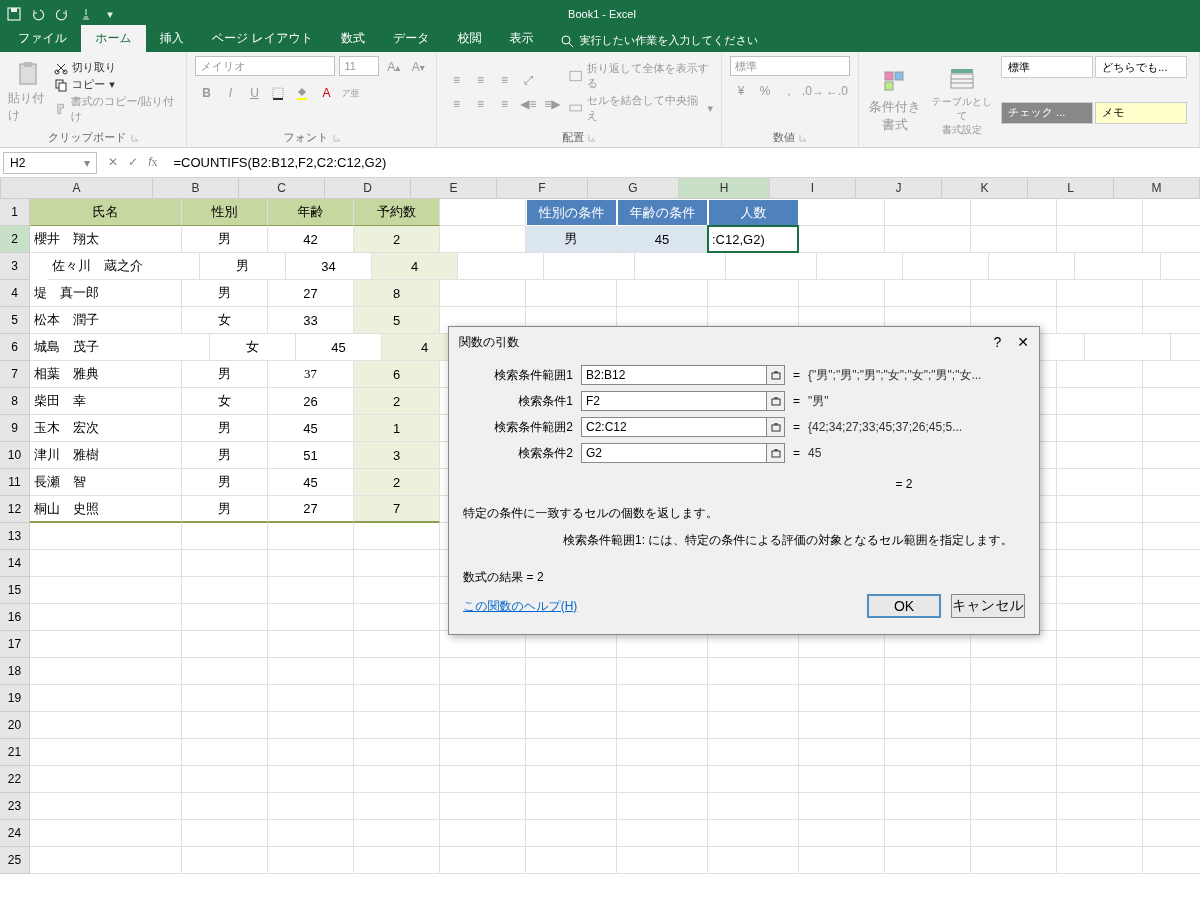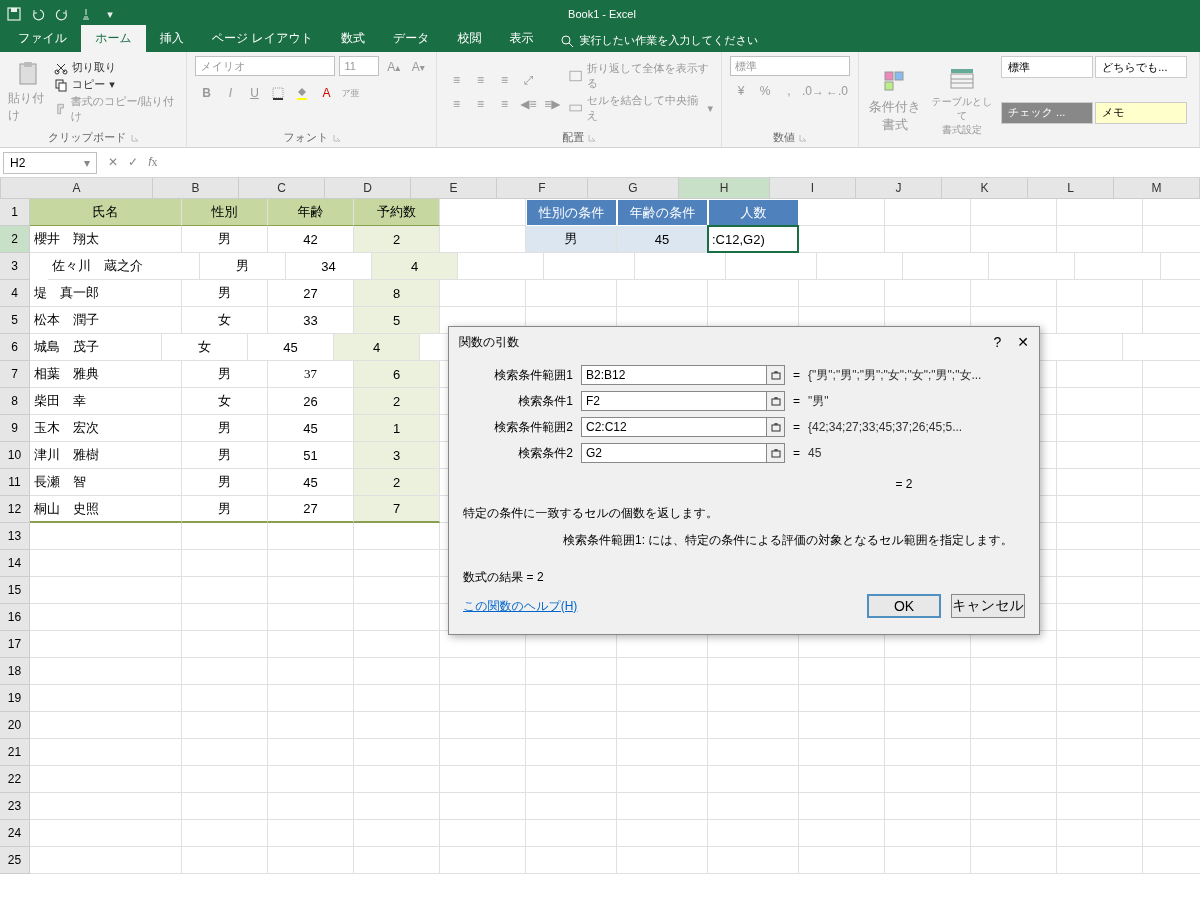--- a/index.html
+++ b/index.html
@@ -321,20 +321,21 @@
 <div class="fbar">
   <div class="namebox">
       <span>H2</span>
       <span style="color:#888">▾</span>
     </div>
   <div class="fx-btns">
     <span class="fx-btn">✕</span>
     <span class="fx-btn">✓</span>
     <span class="fx-btn"><i>f</i>x</span>
   </div>
+  <div class="formula-text">=COUNTIFS(B2:B12,F2,C2:C12,G2)</div>
 </div>
 
 <div class="grid">
   <div class="col-headers">
     <div class="corner"></div>
     <div id="colh-row" style="display: flex;">
         <div class="col-h" style="width: 152px;">A</div>
         <div class="col-h" style="width: 86px;">B</div>
         <div class="col-h" style="width: 86px;">C</div>
         <div class="col-h" style="width: 86px;">D</div>
@@ -447,21 +448,21 @@
           <div class="cell" style="width: 91px;"></div>
           <div class="cell" style="width: 91px;"></div>
           <div class="cell" style="width: 91px;"></div>
           <div class="cell" style="width: 86px;"></div>
           <div class="cell" style="width: 86px;"></div>
           <div class="cell" style="width: 86px;"></div>
           <div class="cell" style="width: 86px;"></div>
           <div class="cell" style="width: 86px;"></div>
         </div>
         <div class="cell-row">
-          <div class="cell" style="width: 132px;">城島　茂子</div>
+          <div class="cell" style="width: 180px;">城島　茂子</div>
           <div class="cell center" style="width: 86px;">女</div>
           <div class="cell center" style="width: 86px;">45</div>
           <div class="cell data-olive center" style="width: 86px;">4</div>
           <div class="cell" style="width: 86px;"></div>
           <div class="cell" style="width: 91px;"></div>
           <div class="cell" style="width: 91px;"></div>
           <div class="cell" style="width: 91px;"></div>
           <div class="cell" style="width: 86px;"></div>
           <div class="cell" style="width: 86px;"></div>
           <div class="cell" style="width: 86px;"></div>

